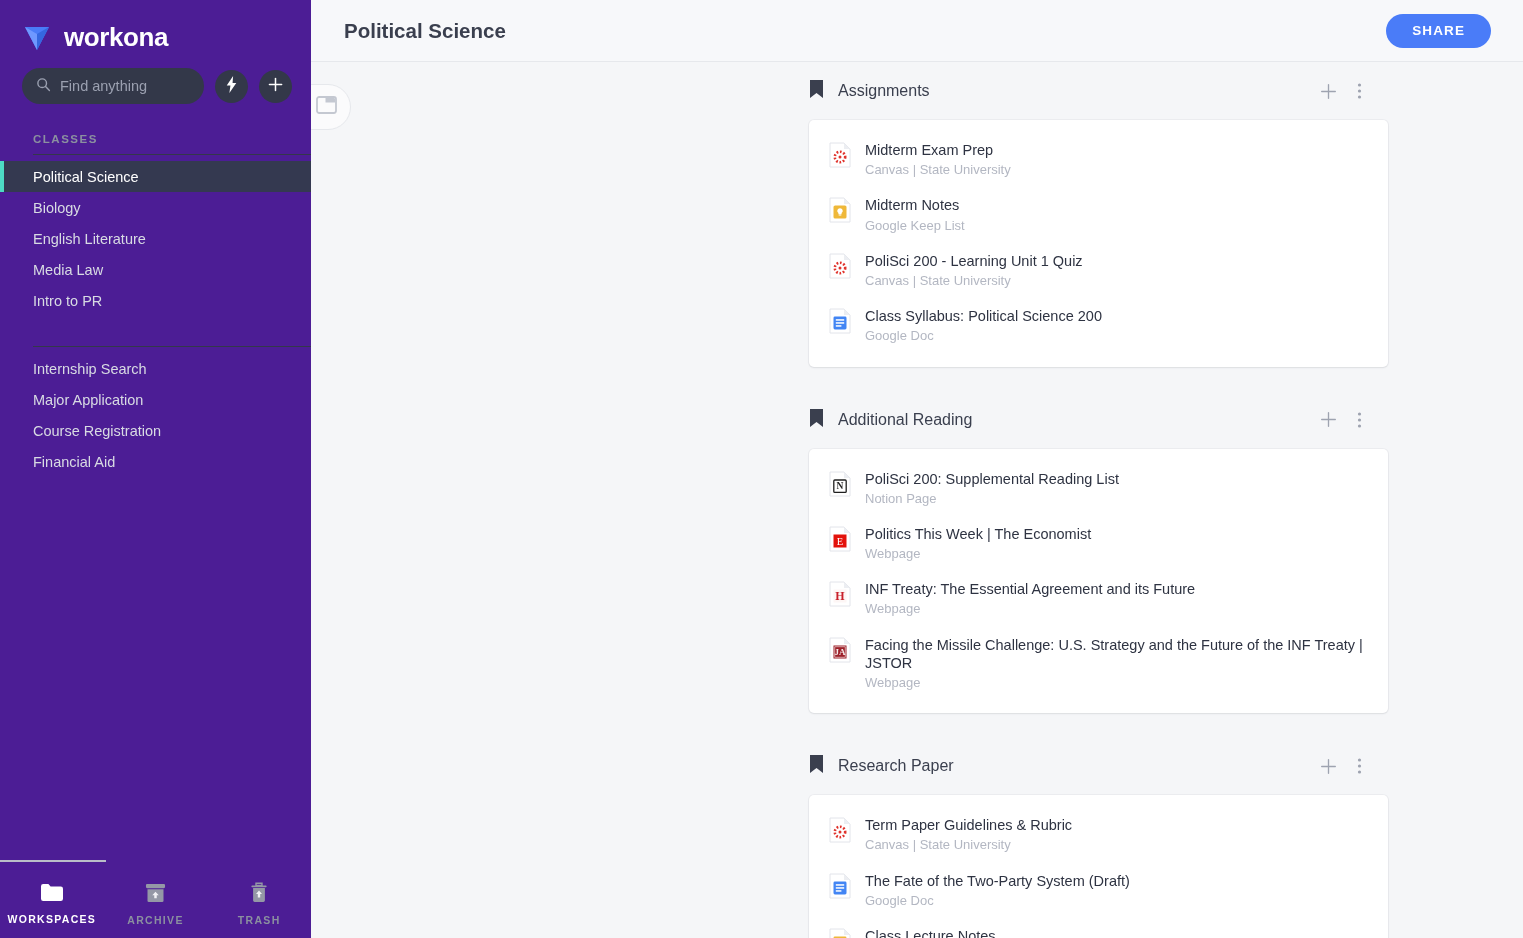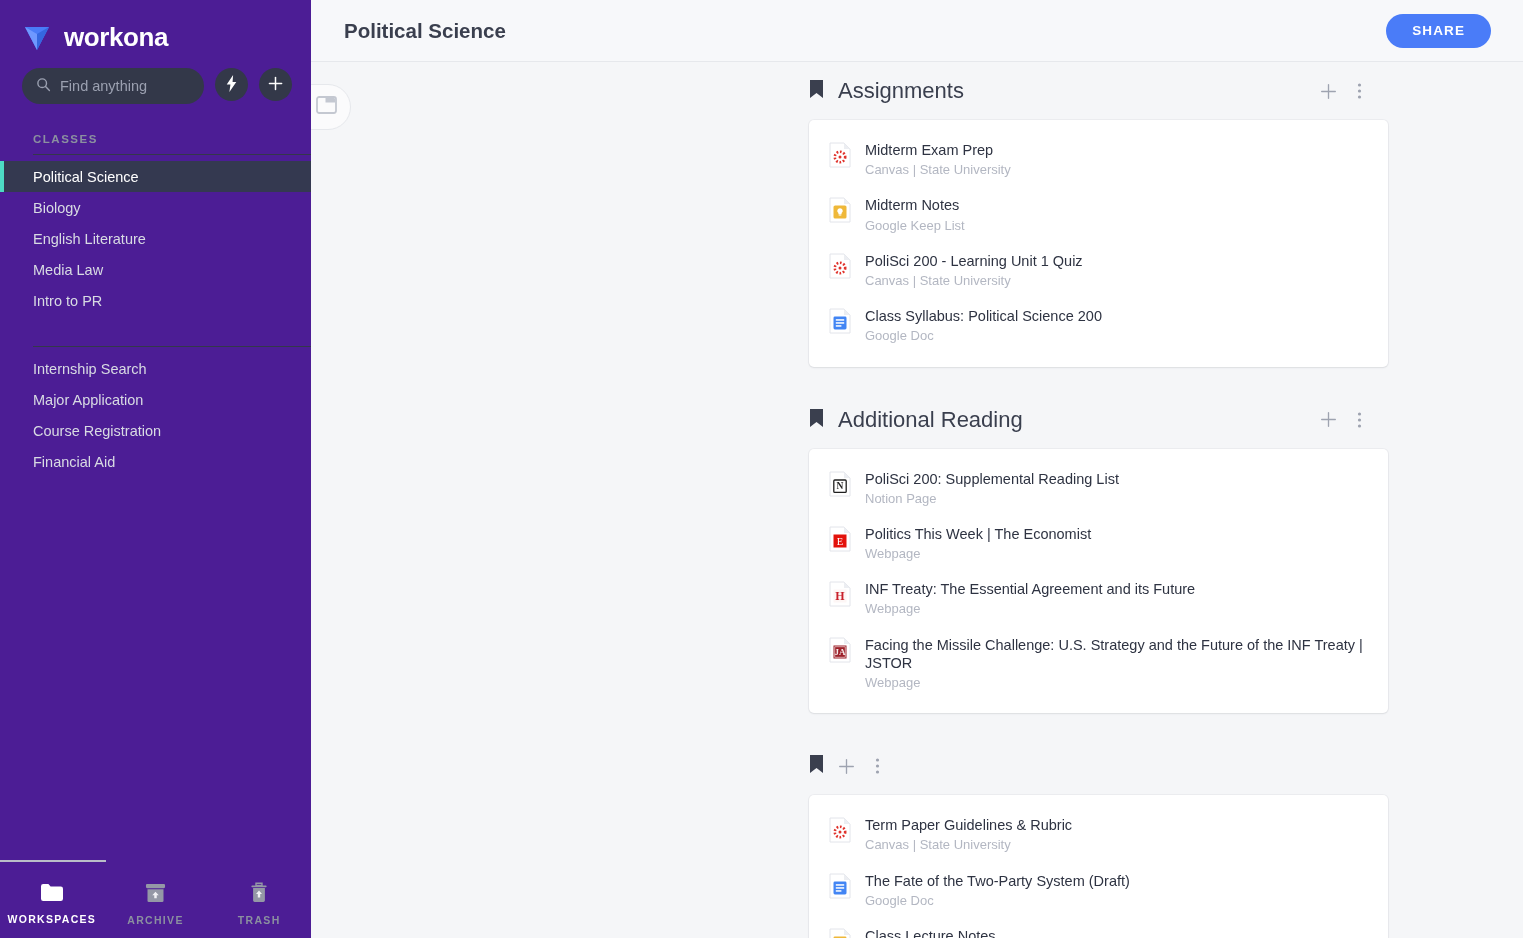--- a/index.html
+++ b/index.html
@@ -17,21 +17,21 @@
     width: 311px; height: 938px;
     background: #4c1d95;
     position: relative;
     flex: 0 0 311px;
     display: flex; flex-direction: column;
   }
   .brand { display: flex; align-items: center; gap: 12px; padding: 16px 0 0 22px; height: 58px; }
   .brand-logo { width: 30px; height: 30px; display: block; }
   .brand-name { color: #ffffff; font-size: 26px; font-weight: bold; letter-spacing: -0.4px; }
 
-  .searchrow { display: flex; align-items: flex-start; gap: 11px; padding: 10px 0 0 22px; }
+  .searchrow { display: flex; align-items: center; gap: 11px; padding: 10px 0 0 22px; }
   .searchbox {
     width: 182px; height: 36px; border-radius: 18px;
     background: #333849; display: flex; align-items: center; gap: 9px; padding: 0 14px;
   }
   .search-ph { color: #9ba0b0; font-size: 14.5px; }
   .circ-btn {
     width: 33px; height: 33px; border-radius: 50%;
     background: #333849; display: flex; align-items: center; justify-content: center;
     cursor: pointer; border: none;
   }
@@ -90,21 +90,21 @@
     padding-right: 13px; cursor: pointer;
   }
 
   .sections { padding: 0 0 0 0; }
   .section { margin-bottom: 0; }
   .section-head {
     display: flex; align-items: center; height: 58px;
     padding: 0 26px 0 0; margin-left: 498px; margin-right: 135px;
   }
   .bm-icon { margin-right: 14px; display: block; }
-  .section-title { font-size: 22px; color: #3a3f4e; flex: 1; }
+  .section-title { font-size: 16px; color: #3a3f4e; flex: 1; }
   .head-actions { display: flex; align-items: center; gap: 20px; }
   .ic-btn { cursor: pointer; display: flex; align-items: center; justify-content: center; }
 
   .card {
     background: #ffffff; border-radius: 5px;
     margin-left: 498px; margin-right: 135px;
     box-shadow: 0 1px 2px rgba(30,35,50,0.08), 0 0 0 1px rgba(30,35,50,0.04);
     padding: 12px 0 13px 0;
   }
   .res-row {
@@ -446,20 +446,21 @@
 
         <div class="sec-gap"></div>
 
         <section class="section">
           <div class="section-head">
             <span class="bm-icon">
               <svg width="15" height="20" viewBox="0 0 15 20">
                 <path d="M1 1 H14 V19 L7.5 14 L1 19 Z" fill="#3a3f4e"></path>
               </svg>
             </span>
+            <span class="section-title">Research Paper</span>
             <span class="head-actions">
               <span class="ic-btn">
                 <svg width="17" height="17" viewBox="0 0 18 18">
                   <line x1="9" y1="1.8" x2="9" y2="16.2" stroke="#9ea3b0" stroke-width="1.4" stroke-linecap="round"></line>
                   <line x1="1.8" y1="9" x2="16.2" y2="9" stroke="#9ea3b0" stroke-width="1.4" stroke-linecap="round"></line>
                 </svg>
               </span>
               <span class="ic-btn">
                 <svg width="5" height="18" viewBox="0 0 5 18">
                   <circle cx="2.5" cy="3" r="1.6" fill="#9ea3b0"></circle>

